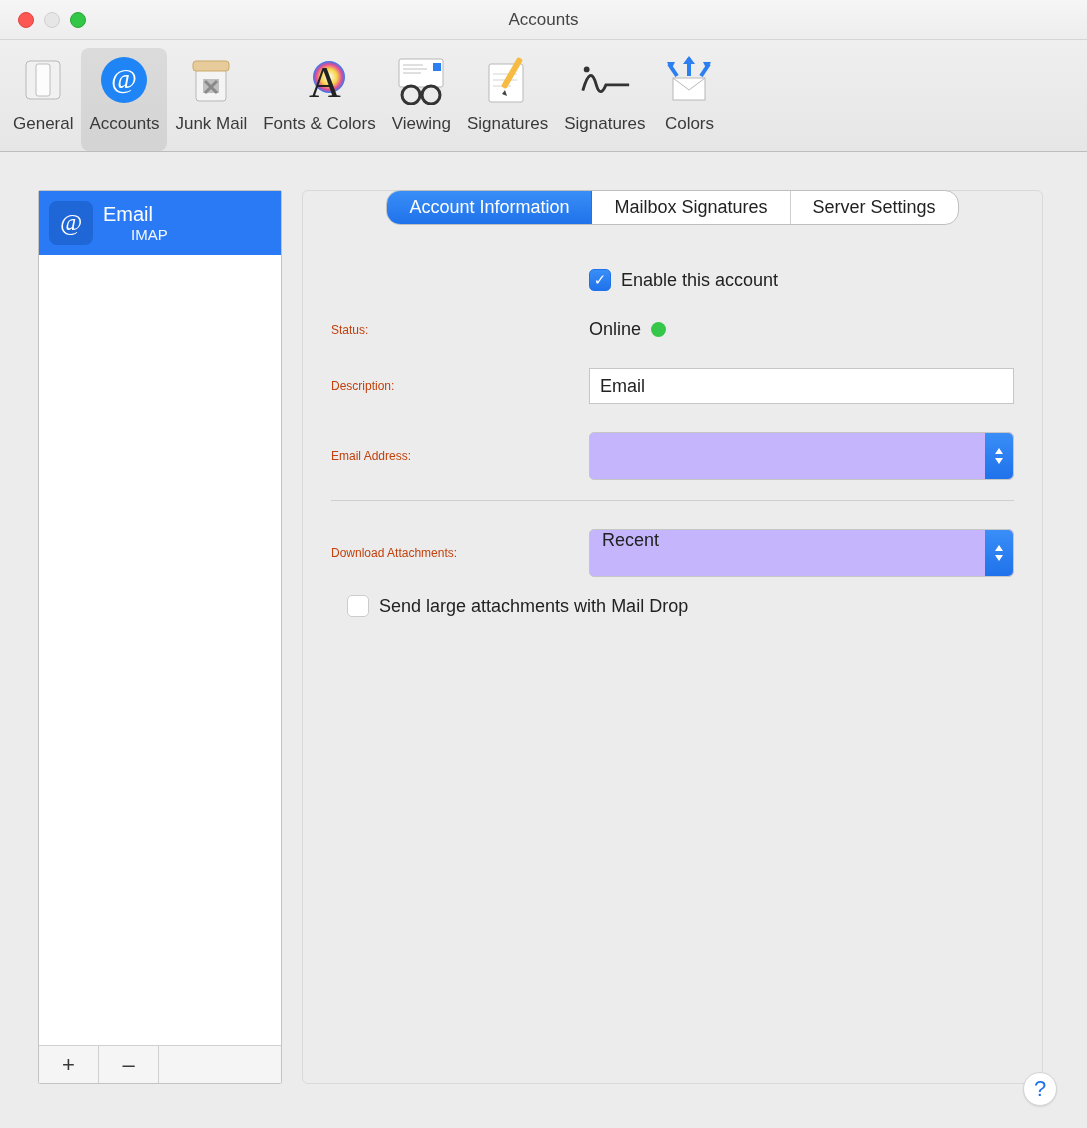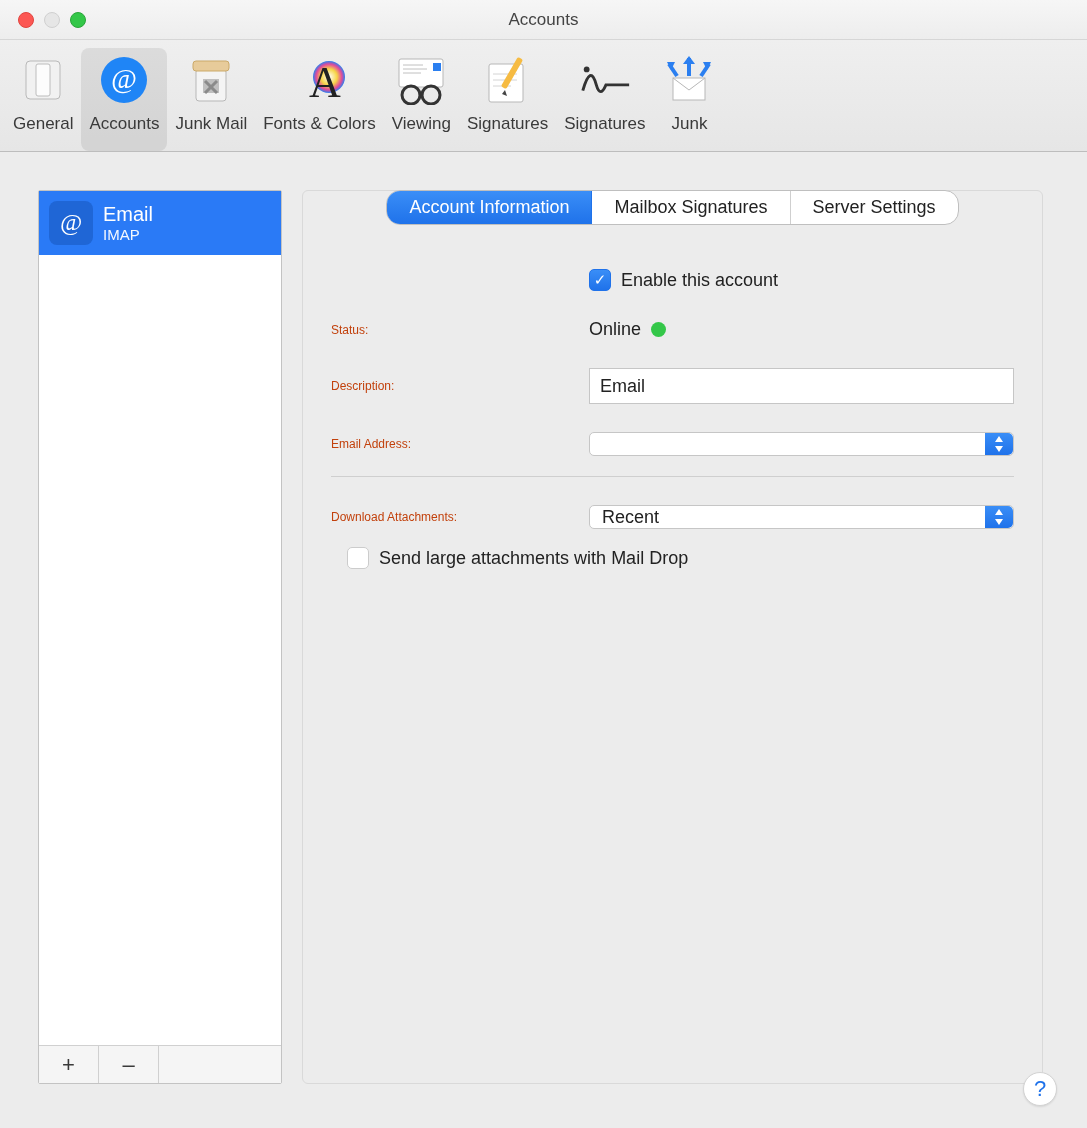--- a/index.html
+++ b/index.html
@@ -90,21 +90,21 @@
       padding:10px 10px;
       background:#2a7af6;
       color:#fff;
     }
     .acct-item .aicon {
       width:44px;height:44px;border-radius:8px;
       background:#1f66d6;
       display:flex;align-items:center;justify-content:center;
     }
     .acct-name { font-size:20px; font-weight:400; }
-    .acct-sub { font-size:15px; font-weight:400; opacity:0.95; }
+    .acct-sub { font-size:15px; font-weight:400; opacity:0.95;margin-left:28px; }
     .sidebar-footer {
       display:flex;
       height:38px;
       border-top:1px solid #d0d0d0;
       background:#f5f5f5;
     }
     .sidebar-footer .sfbtn {
       width:60px;
       display:flex;align-items:center;justify-content:center;
       border-right:1px solid #d0d0d0;
@@ -188,26 +188,25 @@
       height:36px;
       border:1px solid #c6c6c6;
       background:#fff;
       border-radius:0;
       font-size:18px;
       padding: 0 10px;
       display:flex; align-items:center;
     }
     .popup {
       flex:1;
-      height:24px;
+      height:48px;
       border:1px solid #c6c6c6;
       border-radius:5px;
-      background:#ffffff;
-      display:flex;
-      align-items:center;
+      background:#c4b5fd;
+      display:flex;
       padding-left:12px;
       font-size:18px;
       position:relative;
     }
     .popup .pcap {
       position:absolute; right:0; top:0; bottom:0; width:28px;
       background: linear-gradient(#3a8ef7,#1f72ea);
       border-top-right-radius:5px; border-bottom-right-radius:5px;
       display:flex;align-items:center;justify-content:center;
     }
@@ -330,21 +329,21 @@
         <rect x="12" y="24" width="32" height="22" fill="#fff" stroke="#b7b7b7"></rect>
         <polyline points="12,24 28,36 44,24" fill="none" stroke="#b7b7b7"></polyline>
         <path d="M28 22 L28 4" stroke="#2b7ff0" stroke-width="4"></path>
         <polygon points="28,2 22,10 34,10" fill="#2b7ff0"></polygon>
         <path d="M16 22 L8 10" stroke="#2b7ff0" stroke-width="4"></path>
         <polygon points="6,8 14,8 10,16" fill="#2b7ff0"></polygon>
         <path d="M40 22 L48 10" stroke="#2b7ff0" stroke-width="4"></path>
         <polygon points="50,8 42,8 46,16" fill="#2b7ff0"></polygon>
       </svg>
     </div>
-    <div class="tlabel">Junk</div>
+    <div class="tlabel">Colors</div>
   </div>
 </div>
 
 <div class="content">
   <div class="sidebar">
     <div class="acct-list">
       <div class="acct-item">
         <div class="aicon">
           <svg width="30" height="30" viewBox="0 0 30 30">
             <text x="15" y="22" font-size="24" fill="#fff" text-anchor="middle" font-style="italic" font-family="Georgia, serif">@</text>

